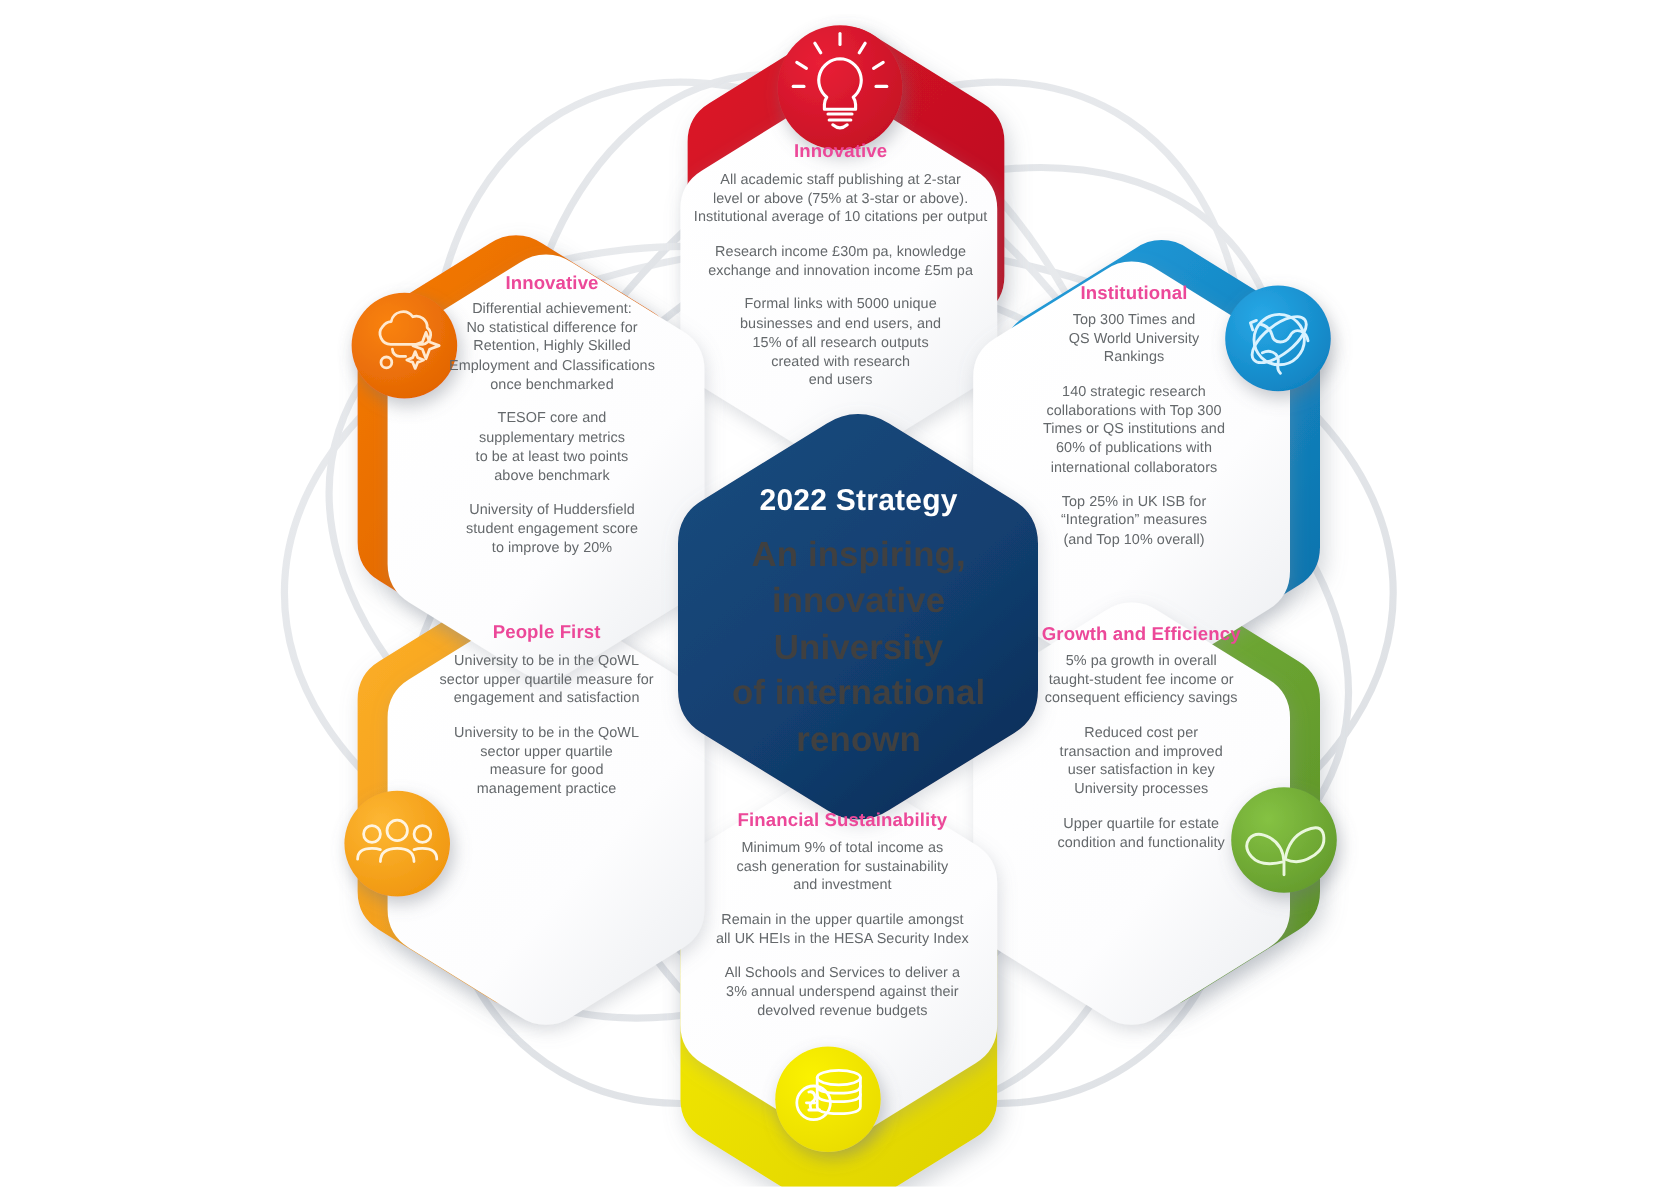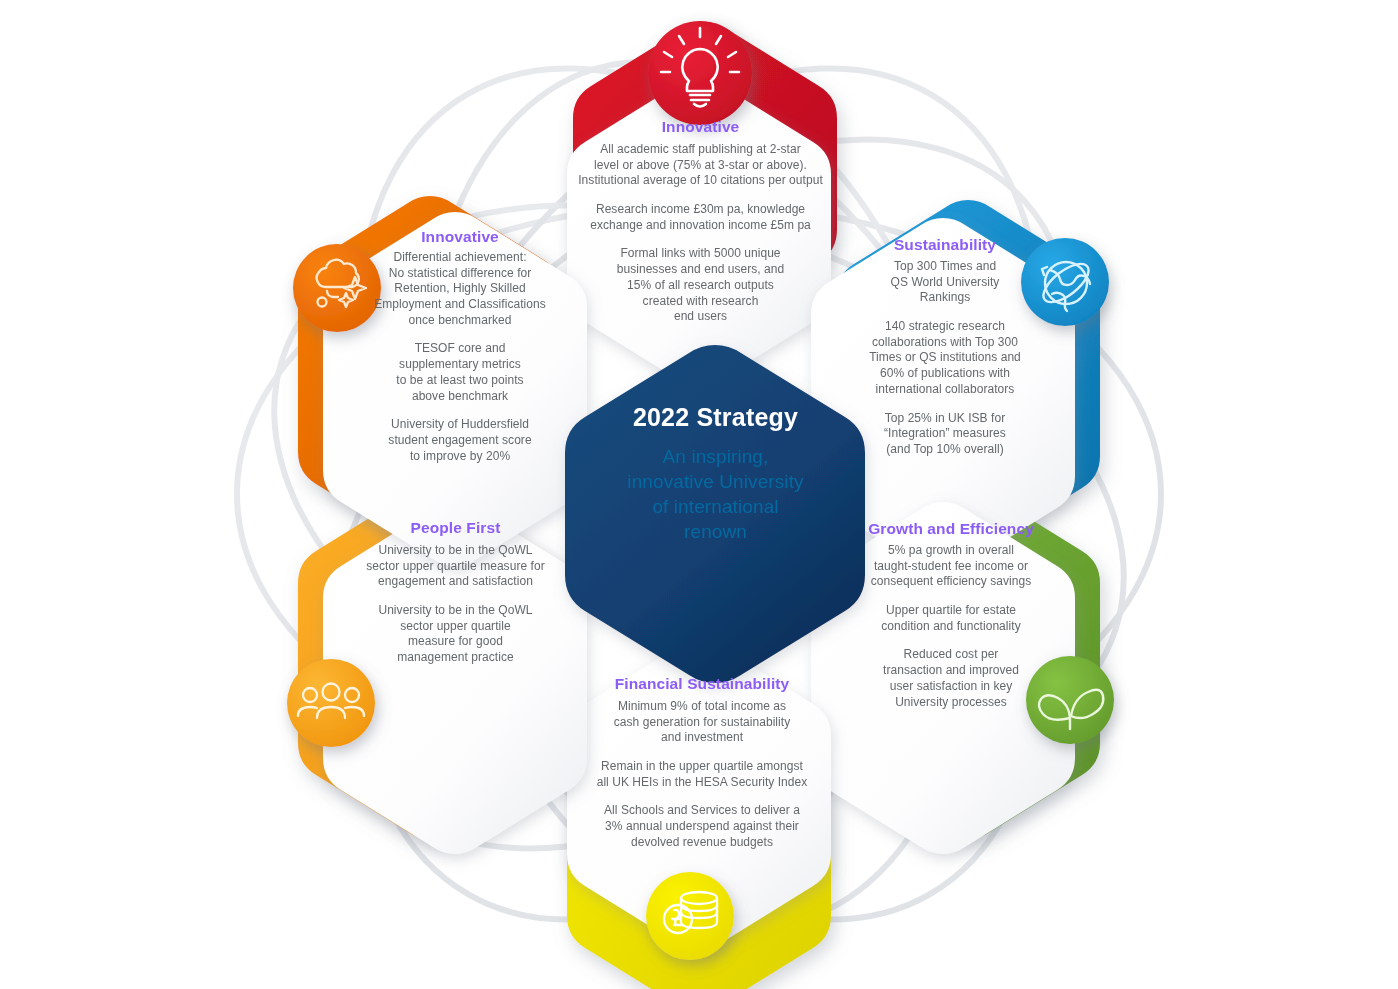--- a/index.html
+++ b/index.html
@@ -17,21 +17,21 @@
   .textlayer{position:absolute;left:0;top:0;width:1398px;height:989px;z-index:3;}
 
   .petal{
     position:absolute;
     text-align:center;
     color:#5b5f62;
     font-family:"Liberation Sans", sans-serif;
   }
   .petal .ptitle{
     font-weight:bold;
-    color:#8b5cf6;
+    color:#ec4899;
     font-size:15.5px;
     letter-spacing:.1px;
     margin:0 0 6px 0;
     line-height:1.15;
   }
   .petal .pline{
     font-size:12px;
     line-height:1.31;
     margin:0 0 13px 0;
     color:#64686b;
@@ -59,25 +59,25 @@
     text-align:center;
     color:#ffffff;
   }
   .center-block .ctitle{
     font-size:25px;font-weight:bold;
     letter-spacing:.2px;
     margin:0 0 12px 0;
     line-height:1.1;
   }
   .center-block .csub{
-    font-size:19px;
-    font-weight:400;
+    font-size:29px;
+    font-weight:700;
     line-height:1.33;
     letter-spacing:.1px;
-    color:#0369a1;
+    color:#404040;
   }
 </style>
 </head>
 <body>
 
 <div id="stage">
 
   <svg id="bgsvg" viewBox="0 0 1398 989">
     <defs>
       <linearGradient id="ringFade" x1="0" y1="0" x2="1" y2="1">
@@ -269,31 +269,31 @@
   <div class="textlayer">
 
     <div class="petal" id="p-innovative">
       <div class="ptitle">Innovative</div>
       <div class="pline">All academic staff publishing at 2-star<br>level or above (75% at 3-star or above).<br>Institutional average of 10 citations per output</div>
       <div class="pline">Research income £30m pa, knowledge<br>exchange and innovation income £5m pa</div>
       <div class="pline">Formal links with 5000 unique<br>businesses and end users, and<br>15% of all research outputs<br>created with research<br>end users</div>
     </div>
 
     <div class="petal" id="p-international">
-      <div class="ptitle">Sustainability</div>
+      <div class="ptitle">Institutional</div>
       <div class="pline">Top 300 Times and<br>QS World University<br>Rankings</div>
       <div class="pline">140 strategic research<br>collaborations with Top 300<br>Times or QS institutions and<br>60% of publications with<br>international collaborators</div>
       <div class="pline">Top 25% in UK ISB for<br>“Integration” measures<br>(and Top 10% overall)</div>
     </div>
 
     <div class="petal" id="p-growth">
       <div class="ptitle">Growth and Efficiency</div>
       <div class="pline">5% pa growth in overall<br>taught-student fee income or<br>consequent efficiency savings</div>
+      <div class="pline">Reduced cost per<br>transaction and improved<br>user satisfaction in key<br>University processes</div>
       <div class="pline">Upper quartile for estate<br>condition and functionality</div>
-      <div class="pline">Reduced cost per<br>transaction and improved<br>user satisfaction in key<br>University processes</div>
     </div>
 
     <div class="petal" id="p-financial">
       <div class="ptitle">Financial Sustainability</div>
       <div class="pline">Minimum 9% of total income as<br>cash generation for sustainability<br>and investment</div>
       <div class="pline">Remain in the upper quartile amongst<br>all UK HEIs in the HESA Security Index</div>
       <div class="pline">All Schools and Services to deliver a<br>3% annual underspend against their<br>devolved revenue budgets</div>
     </div>
 
     <div class="petal" id="p-people">

